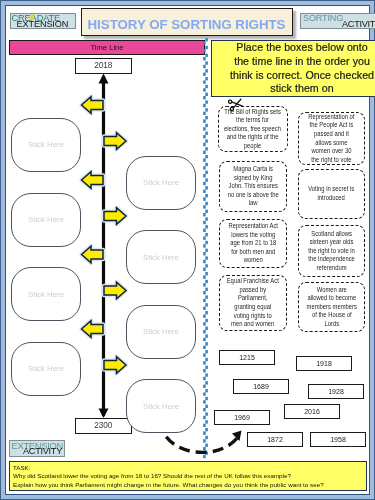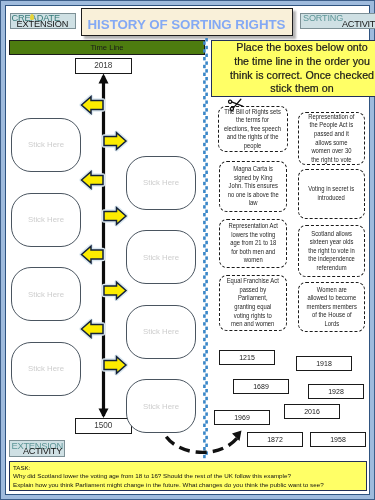--- a/index.html
+++ b/index.html
@@ -34,21 +34,21 @@
 
   .badge{background:#cfe0e4;border:1px solid #7d9096;overflow:hidden;}
   .badge .b1{position:absolute;color:#5e9698;line-height:11px;}
   .badge .b2{position:absolute;color:#161616;line-height:11px;}
   .sbadge{left:300px;top:13px;width:84px;height:16px;}
   .sbadge .b1{left:2px;top:-1.5px;font-size:9.1px;letter-spacing:-0.15px;}
   .sbadge .b2{right:2px;top:5px;font-size:9.2px;letter-spacing:-0.3px;}
 
   
   .tlhead{left:9px;top:40px;width:196px;height:15px;border:1.4px solid #1a1a1a;
-          background:#4d7c0f;display:flex;align-items:center;justify-content:center;
+          background:#ec4899;display:flex;align-items:center;justify-content:center;
           font-size:7.6px;color:#1a1a1a;}
 
   
   .yearbox{border:1.4px solid #1a1a1a;background:#fff;display:flex;
            align-items:center;justify-content:center;font-size:8.2px;color:#3a3a3a;}
 
   
   .slot{border:1.3px solid #4a5560;border-radius:20px;background:#fff;
         display:flex;align-items:center;justify-content:center;
         font-size:7.8px;color:#cdcdcd;z-index:3;margin-top:40px;}
@@ -106,21 +106,21 @@
   <div class="abs title">HISTORY OF SORTING RIGHTS</div>
 
   <div class="abs badge sbadge">
     <span class="b1">SORTING</span>
     <span class="b2">ACTIVITY</span>
   </div>
 
   <div class="abs tlhead">Time Line</div>
 
   <div class="abs yearbox" id="topyear" style="left:75px;top:58px;width:56.5px;height:15.5px;">2018</div>
-  <div class="abs yearbox" id="botyear" style="left:75px;top:418px;width:56.5px;height:15.5px;">1500</div>
+  <div class="abs yearbox" id="botyear" style="left:75px;top:418px;width:56.5px;height:15.5px;">2300</div>
 
   <svg id="tlarrow" width="375" height="500">
       <line x1="103.5" y1="76" x2="103.5" y2="416" stroke="#0b0b0b" stroke-width="3.2"></line>
       <polygon points="98.5,83.5 103.5,73.5 108.5,83.5" fill="#0b0b0b"></polygon>
       <polygon points="98.5,408.5 103.5,418 108.5,408.5" fill="#0b0b0b"></polygon>
     </svg>
 
   <div id="slots">
       <div class="abs datebox" style="left: 17px; top: 131.5px; width: 58px; height: 15.5px;">DATE</div>
       <div class="abs slot" style="left: 11px; top: 77.5px; width: 70px; height: 54px;">Stick Here</div>

